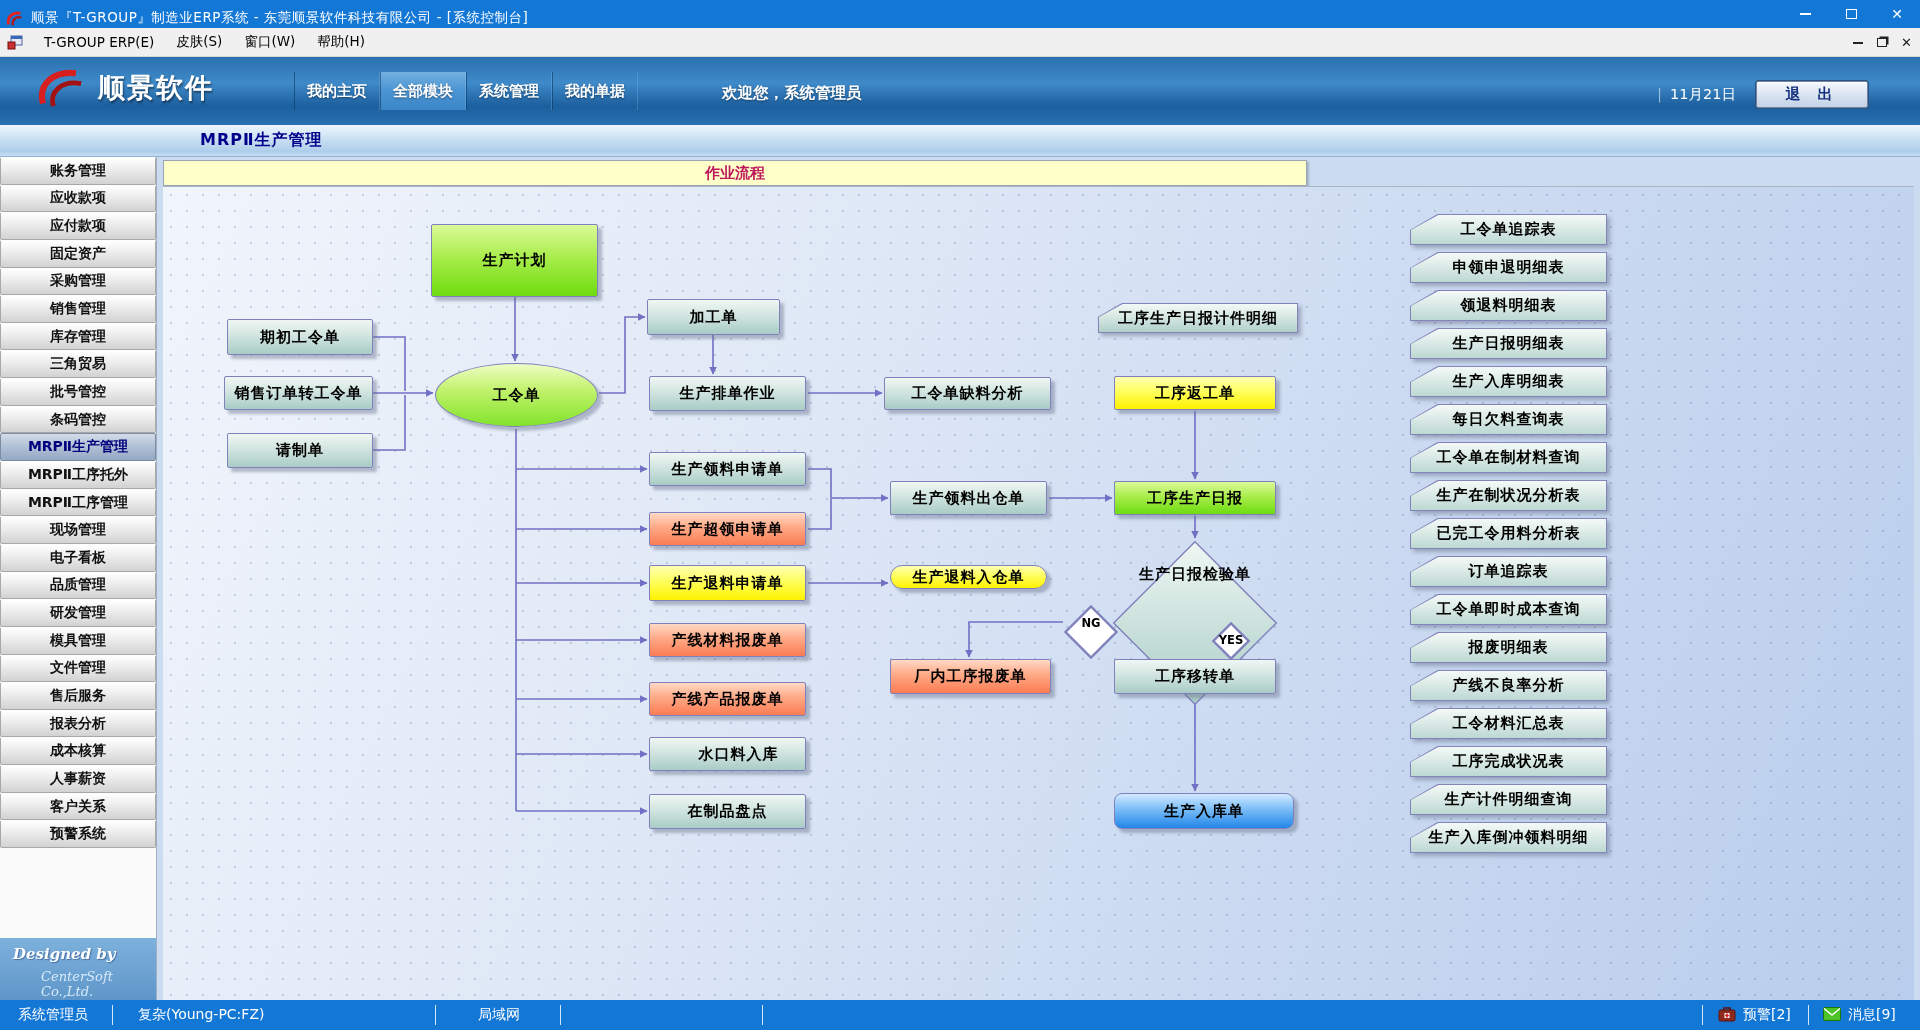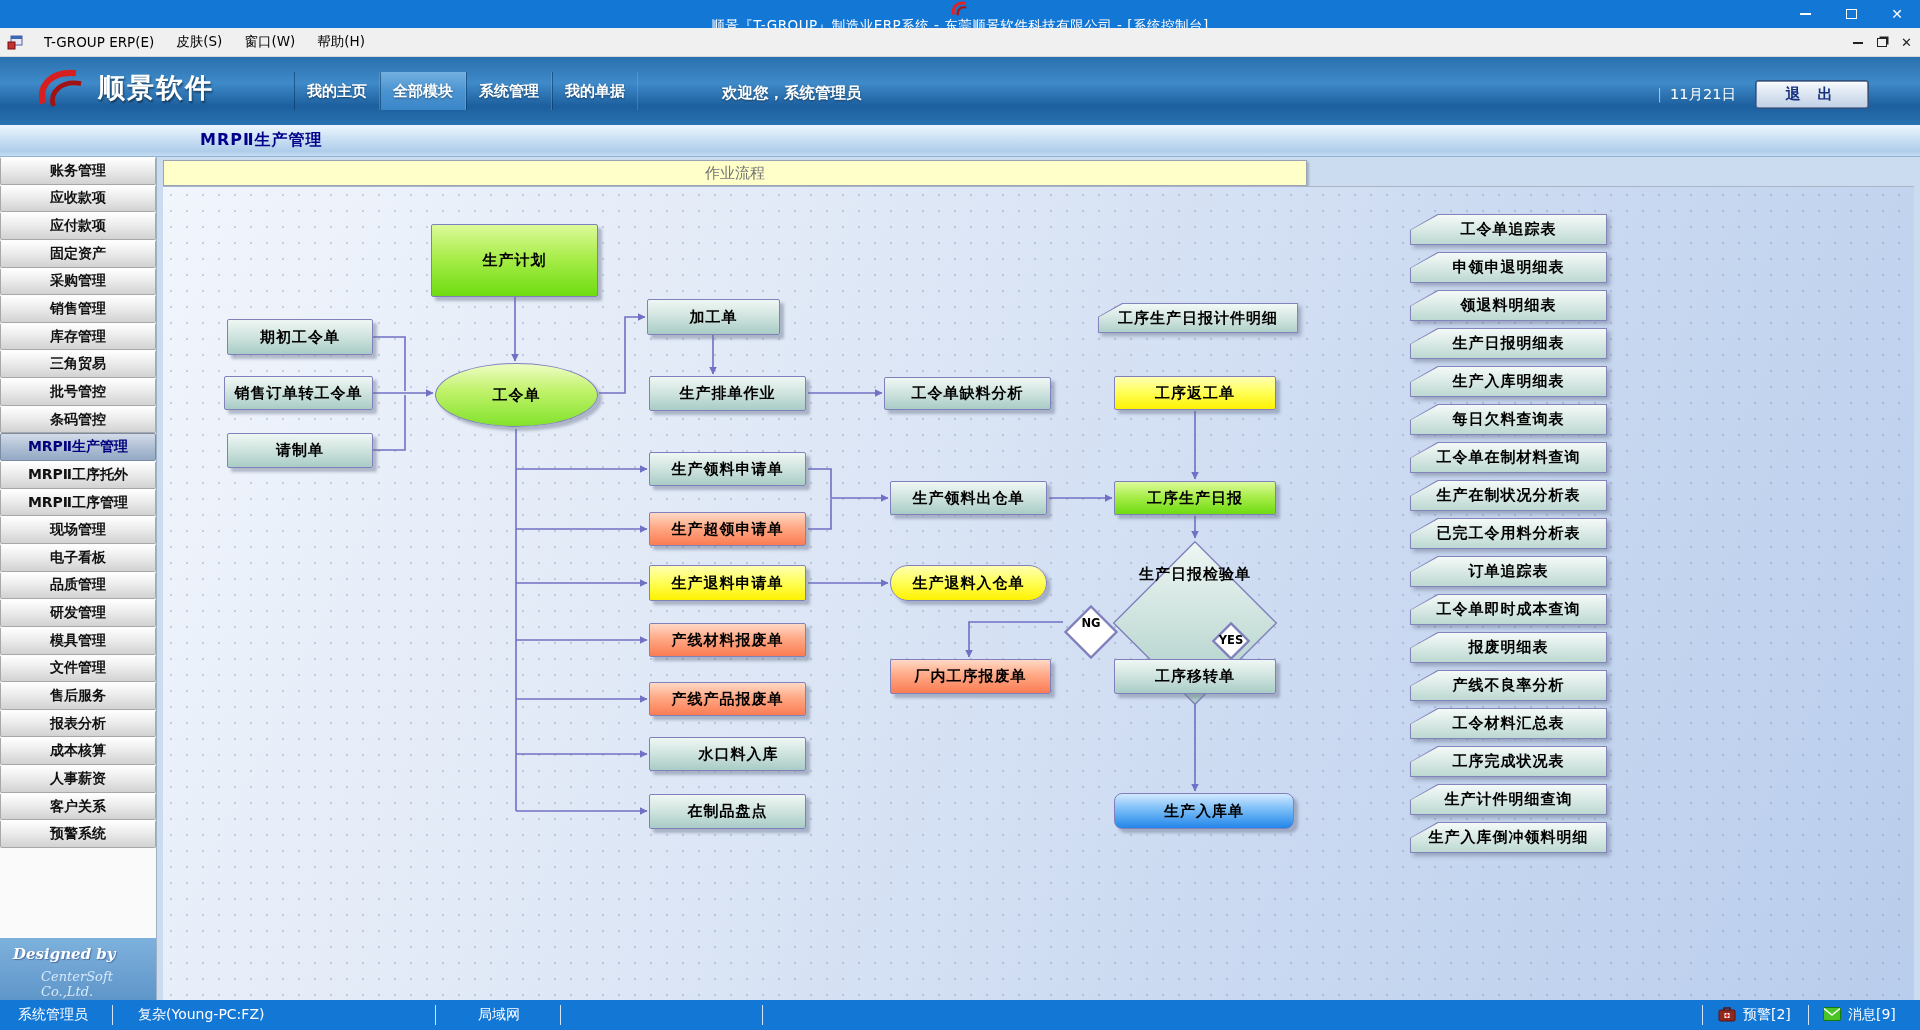--- a/index.html
+++ b/index.html
@@ -1,20 +1,20 @@
 <!DOCTYPE html>
 <html><head>
 <meta charset="utf-8">
 <style>
   * { box-sizing: border-box; margin:0; padding:0; }
   html,body { width:1920px; height:1030px; overflow:hidden; }
   body { font-family:"DejaVu Sans","Liberation Sans",sans-serif; font-size:14px; position:relative; background:#ccdcf0; }
 
   
-  .titlebar { position:absolute; left:0; top:0; width:1920px; height:36px; background:#1377d6; color:#fff; display:flex; align-items:center;flex-direction:column; }
+  .titlebar { position:absolute; left:0; top:0; width:1920px; height:36px; background:#1377d6; color:#fff; display:flex; align-items:center; }
   .titlebar .appicon { width:17px; height:17px; margin:0 8px 0 6px; }
   .titlebar .title { font-size:13.5px; letter-spacing:0.5px; }
   .win-controls { position:absolute; right:0; top:0; height:28px; display:flex; }
   .win-btn { width:46px; height:28px; display:flex; align-items:center; justify-content:center; color:#fff; cursor:default; }
   .glyph-min { width:11px; height:2px; background:#fff; }
   .glyph-max { width:11px; height:10px; border:1.6px solid #fff; }
   .glyph-close { font-size:14px; line-height:1; }
 
   
   .menubar { position:absolute; left:0; top:28px; width:1920px; height:29px; background:#f0f0f0; border-bottom:1px solid #d8d8d8; display:flex; align-items:center; color:#000; }
@@ -49,21 +49,21 @@
   .sb-item { height:27.65px; flex:0 0 27.65px; display:flex; align-items:center; justify-content:center; font-size:14px; font-weight:600; color:#111;
     background:linear-gradient(180deg,#ffffff,#ececec 45%,#d2d2d2); border:1px solid #a8a8a8; border-top:1px solid #fdfdfd; border-radius:2px; }
   .sb-item.selected { background:linear-gradient(180deg,#d3dce8,#b3c2d6 45%,#93a9c4); color:#00007d; font-weight:bold; border-color:#7c8ca2; }
   .sb-spacer { flex:1 1 auto; background:#fafafa; }
   .design-panel { flex:0 0 62px; background:linear-gradient(180deg,#7db1dd,#5f96c9); padding:7px 0 0 13px; }
   .design-by { font-family:"DejaVu Serif","Liberation Serif",serif; font-style:italic; font-weight:bold; color:#ffffff; font-size:15px; text-shadow:1px 1px 1px rgba(0,0,60,.35); }
   .design-co { font-family:"DejaVu Serif","Liberation Serif",serif; font-style:italic; color:#d6e9fa; font-size:13px; margin:6px 0 0 28px; }
 
   
   .content { position:absolute; left:157px; top:157px; width:1763px; height:843px; background:#ccdcf0; }
-  .band { position:absolute; top:3px; height:26px; display:flex; align-items:center; justify-content:center; font-size:15px; font-weight:normal; color:#737373; border:1px solid #9aa4b4; box-shadow:2px 2px 2px rgba(90,100,120,.35); }
+  .band { position:absolute; top:3px; height:26px; display:flex; align-items:center; justify-content:center; font-size:15px; font-weight:bold; color:#be185d; border:1px solid #9aa4b4; box-shadow:2px 2px 2px rgba(90,100,120,.35); }
   .band-flow { left:6px; width:1144px; background:#ffffc9; }
   .band-reports { left:1150px; width:420px; background:#ccffff; }
 
   .canvas { position:absolute; left:6px; top:29px; width:1751px; height:814px;
     background-image:radial-gradient(rgba(95,110,150,.28) 1px, transparent 1.4px),
       linear-gradient(115deg,#f1f5fc 0%,#e2eaf7 30%,#cbdaf1 65%,#b9cdec 100%);
     background-size:16px 16px, 100% 100%; border-top:1px solid #aab4c4; }
 
   svg.edges { position:absolute; left:0; top:0; width:1751px; height:814px; }
   svg.edges polyline { fill:none; stroke:#7070c4; stroke-width:1.6; }
@@ -276,21 +276,21 @@
         </div>
         <div class="node salmon" style="left: 486px; top: 325px; width: 157px; height: 34px;">
           <span class="lbl">生产超领申请单</span>
         </div>
         <div class="node teal" style="left: 727px; top: 294px; width: 157px; height: 34px;">
           <span class="lbl">生产领料出仓单</span>
         </div>
         <div class="node yellow" style="left: 486px; top: 378px; width: 157px; height: 36px;">
           <span class="lbl">生产退料申请单</span>
         </div>
-        <div class="node yellow" style="left: 727px; top: 378px; width: 157px; height: 36px; border-radius: 18px;">
+        <div class="node yellow" style="left: 727px; top: 378px; width: 157px; height: 24px; border-radius: 18px;">
           <span class="lbl">生产退料入仓单</span>
         </div>
         <div class="node salmon" style="left: 486px; top: 436px; width: 157px; height: 34px;">
           <span class="lbl">产线材料报废单</span>
         </div>
         <div class="node salmon" style="left: 486px; top: 495px; width: 157px; height: 34px;">
           <span class="lbl">产线产品报废单</span>
         </div>
         <div class="node teal" style="left: 486px; top: 550px; width: 157px; height: 34px; padding-left: 22px;">
           <span class="lbl">水口料入库</span>

